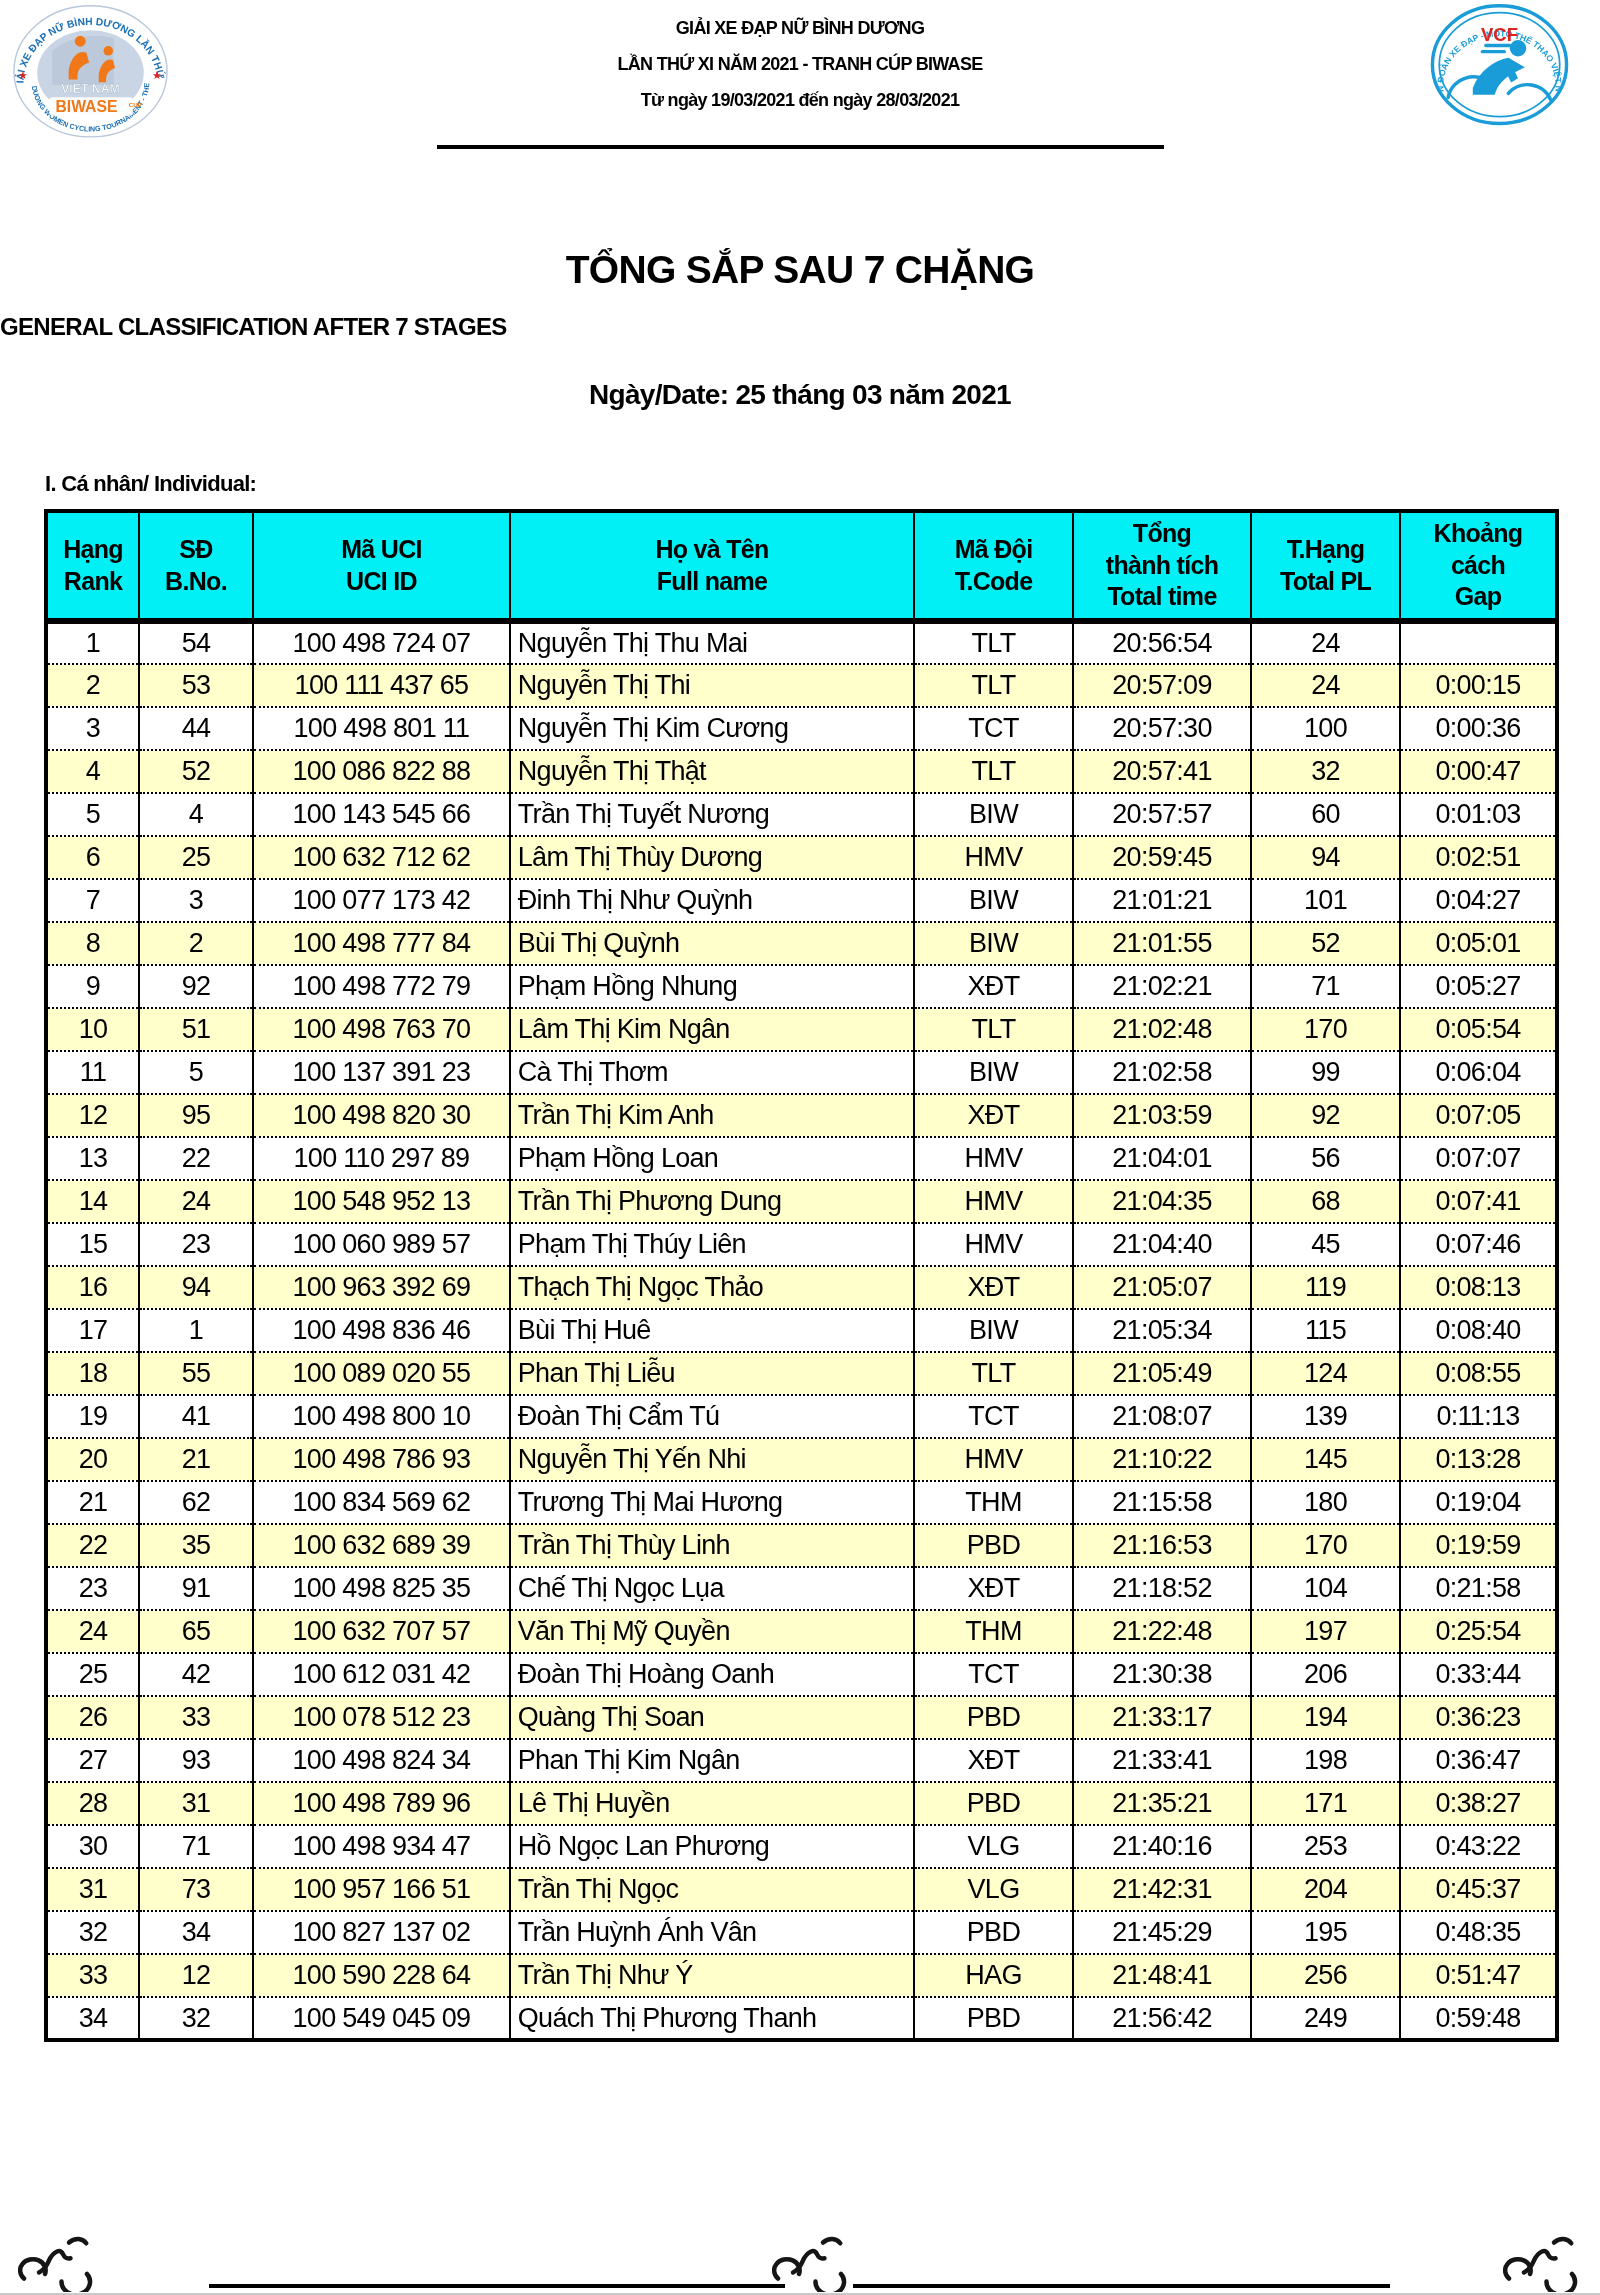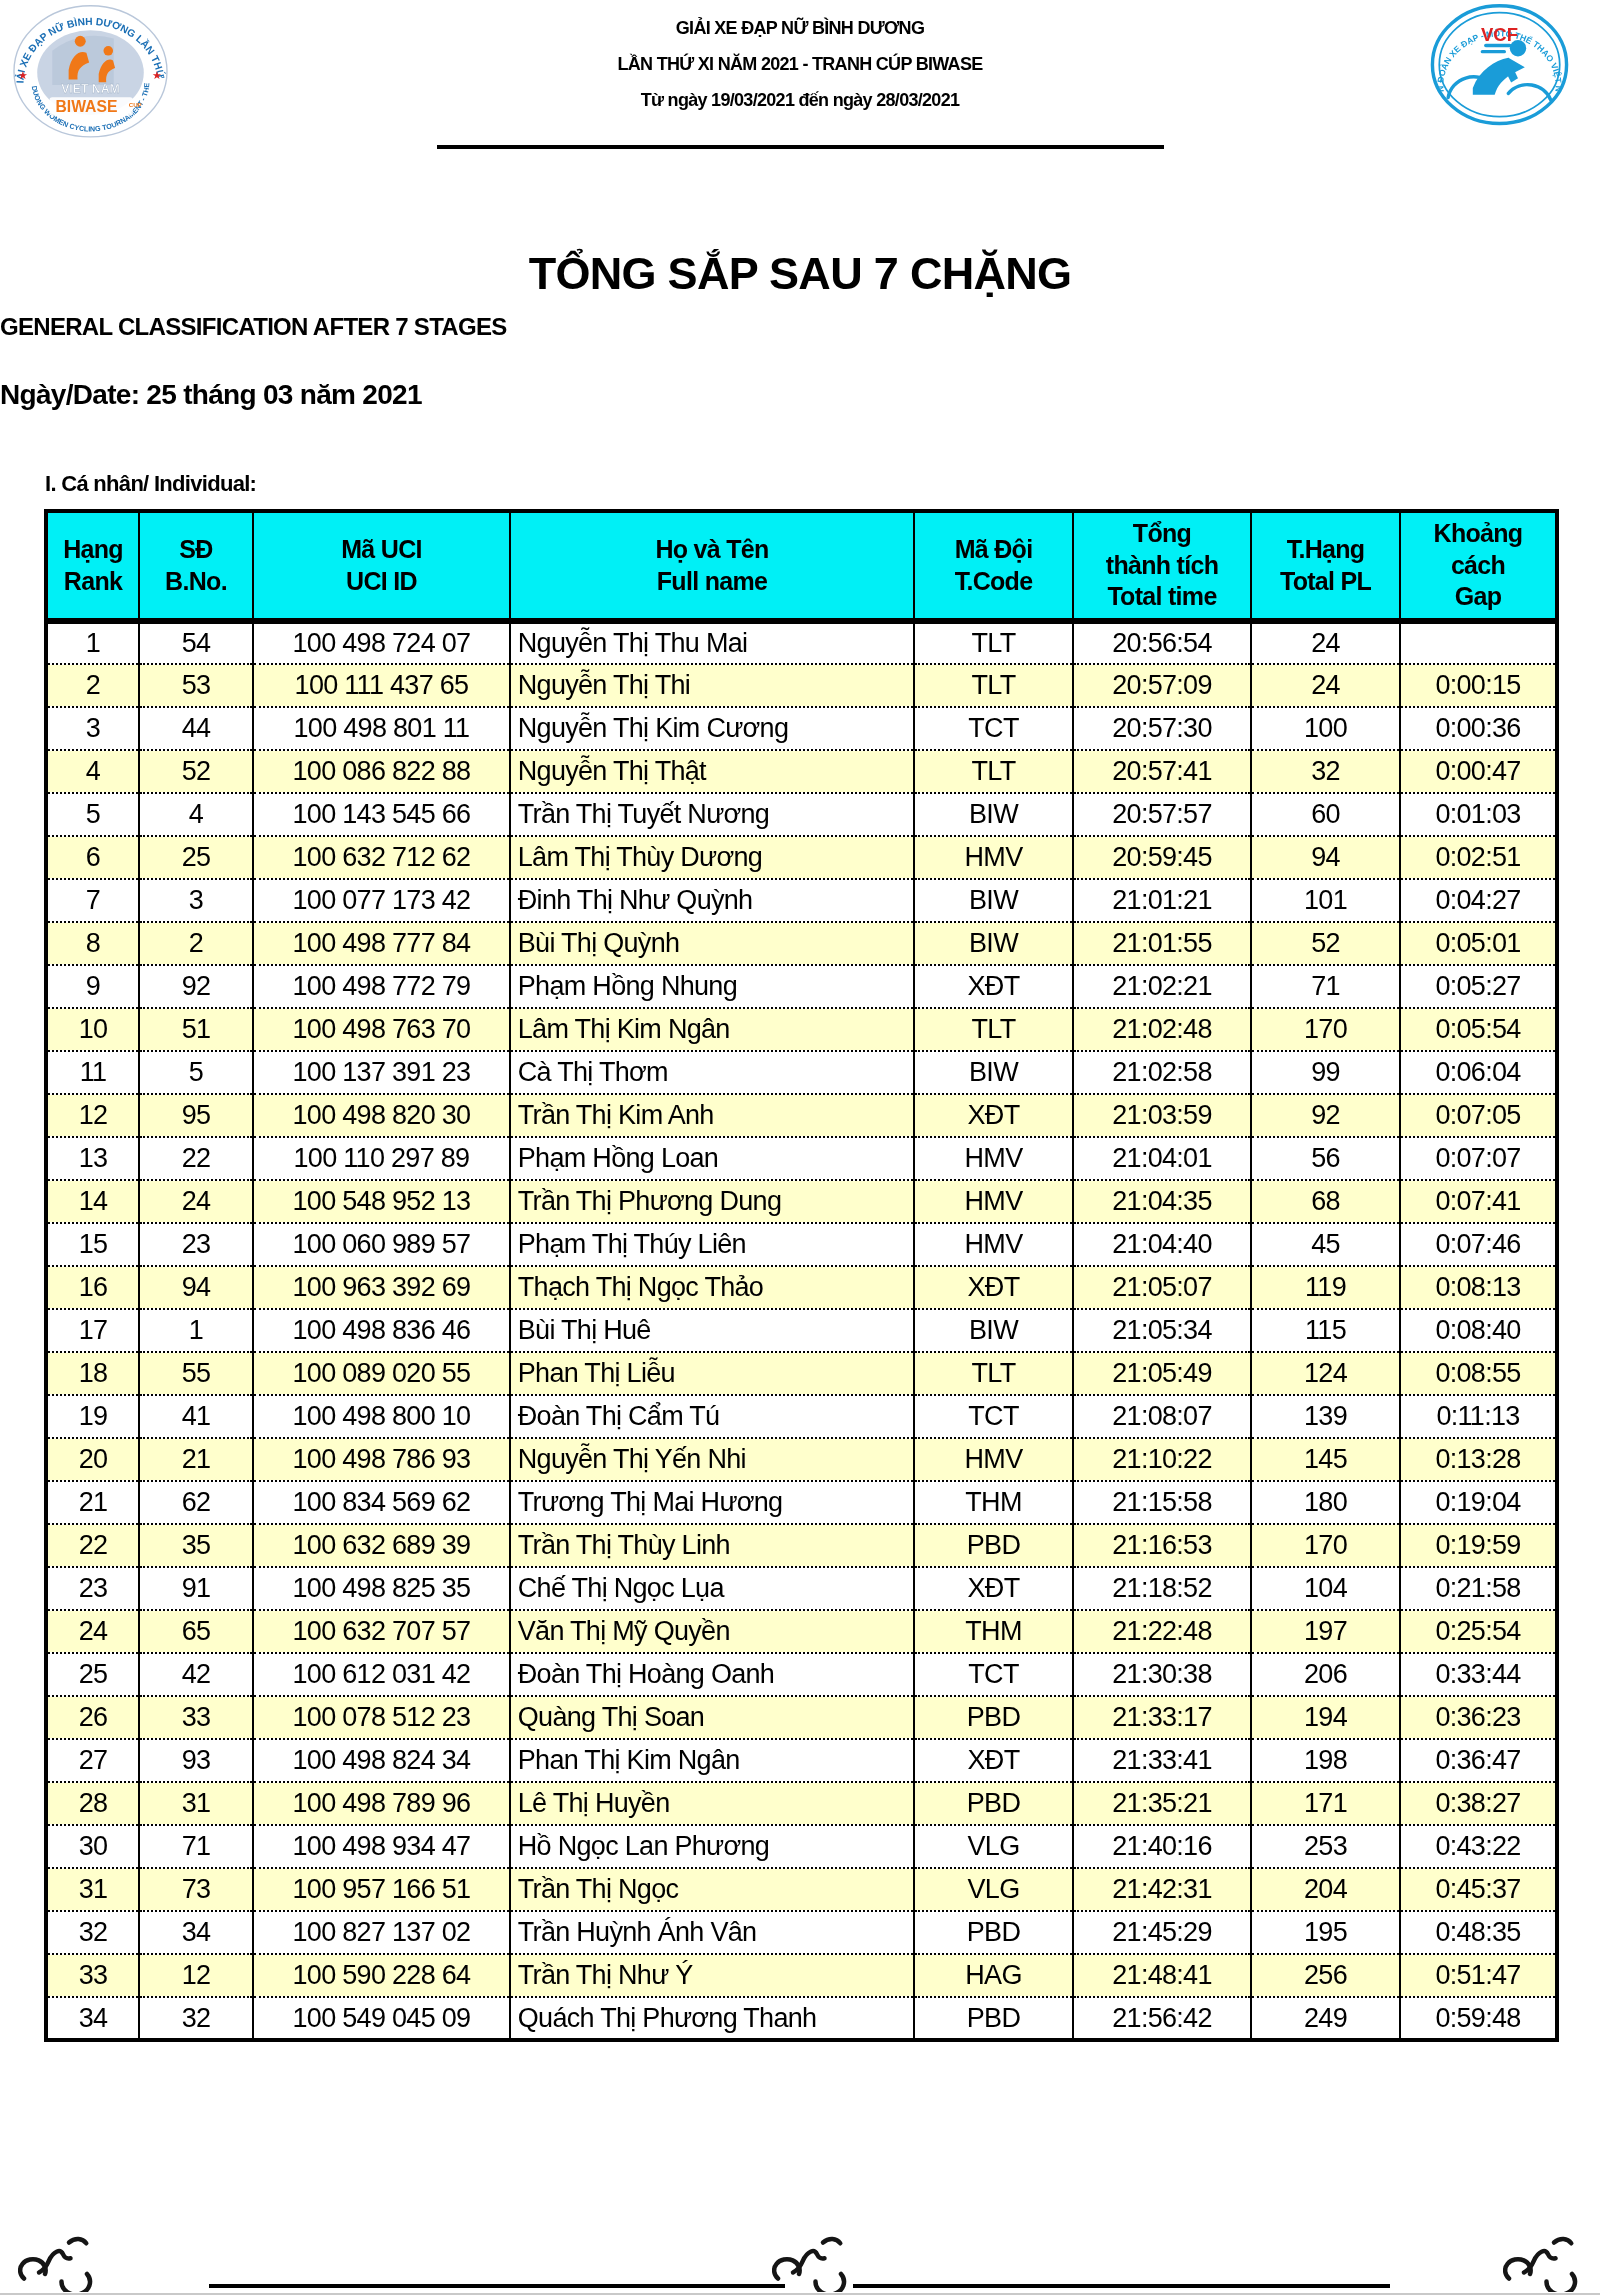--- a/index.html
+++ b/index.html
@@ -26,24 +26,24 @@
   }
   .header-rule{
     position:absolute;top:145px;left:437px;width:727px;height:0;
     border-top:4.1px solid #000;
   }
   .logo{position:absolute;}
   .logo-left{left:11px;top:2.7px;width:159px;height:138px;}
   .logo-right{left:1429px;top:2.7px;width:141px;height:126px;}
   
   .title-vi{position:absolute;top:248px;left:0;width:100%;text-align:center;
-    font-size:45px;font-weight:bold;letter-spacing:-0.7px;}
+    font-size:39px;font-weight:bold;letter-spacing:-0.7px;}
   .title-en{position:absolute;top:313px;left:0;width:100%;text-align:left;
     font-size:24px;font-weight:bold;letter-spacing:-0.7px;}
-  .title-date{position:absolute;top:379px;left:0;width:100%;
+  .title-date{position:absolute;top:379px;left:0;width:100%;text-align:center;
     font-size:28px;font-weight:bold;letter-spacing:-0.7px;}
   .section-label{position:absolute;top:471px;left:45px;
     font-size:22px;font-weight:bold;letter-spacing:-0.7px;}
   
   table.gc-table{
     position:absolute;top:509px;left:44px;width:1511px;
     border-collapse:collapse;table-layout:fixed;
     border:4.8px solid #000;
   }
   .gc-table thead th{

